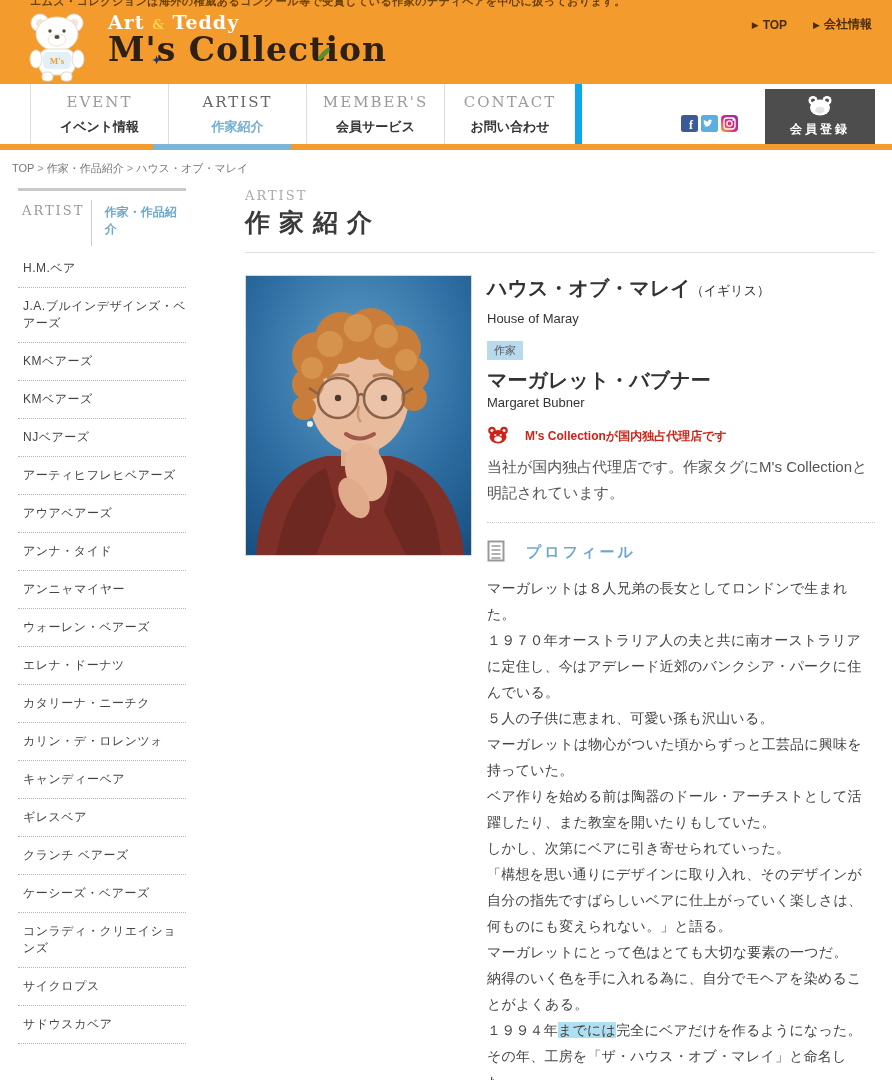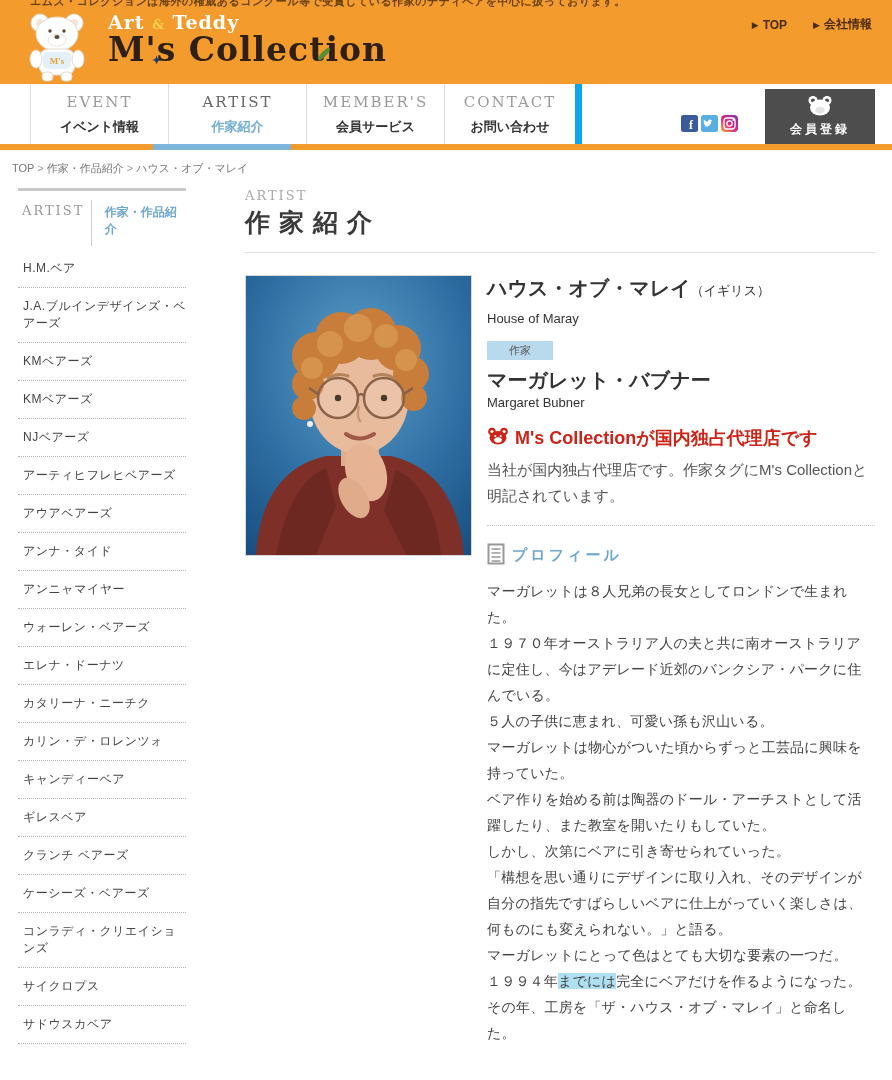--- a/index.html
+++ b/index.html
@@ -62,27 +62,27 @@
   .page-title{font-size:25px;color:#3a3a3a;font-weight:600;letter-spacing:9px;margin-top:3px;
     font-family:"DejaVu Serif","Liberation Serif",serif}
   .title-hr{border:none;border-top:1px solid #ddd;margin-top:13px}
   .artist-row{display:flex;margin-top:22px;gap:15px}
   .photo{width:227px;height:281px;flex:none;border:1px solid #d8d8d8}
   .photo svg{display:block}
   .info-col{flex:1;min-width:0}
   .studio{font-size:20px;color:#333;font-weight:bold}
   .studio .country{font-size:13px;font-weight:normal}
   .studio-en{font-size:13px;margin-top:9px;color:#333}
-  .badge{display:inline-block;background:#b9d9ec;color:#555;font-size:11px;padding:2px 22px;margin-top:15px}
+  .badge{display:inline-block;background:#b9d9ec;color:#555;font-size:11px;padding:2px 7px;margin-top:15px}
   .artist-name{font-size:20px;color:#333;font-weight:bold;margin-top:7px}
   .artist-en{font-size:13px;margin-top:1px;color:#333}
-  .notice-head{display:flex;align-items:center;gap:6px;margin-top:16px;color:#cc2418;font-weight:bold;font-size:18px}
+  .notice-head{display:flex;align-items:center;gap:16px;margin-top:16px;color:#cc2418;font-weight:bold;font-size:12px}
   .notice-body{font-size:15px;color:#555;line-height:1.75;margin-top:7px}
   .dotted-hr{border:none;border-top:1px dotted #c8c8c8;margin:15px 0 0}
-  .sec-head{display:flex;align-items:center;gap:5px;color:#6fa8cc;font-weight:bold;font-size:15px;letter-spacing:3px;margin:17px 0 10px}
+  .sec-head{display:flex;align-items:center;gap:19px;color:#6fa8cc;font-weight:bold;font-size:15px;letter-spacing:3px;margin:17px 0 10px}
   .para{font-size:14px;line-height:26px;color:#444;letter-spacing:.2px}
   .hl{background:#aee0f2}
 </style>
 </head>
 <body>
 
 <header class="site-header">
   <div class="tagline">エムズ・コレクションは海外の権威あるコンクール等で受賞している作家のテディベアを中心に扱っております。</div>
   <div class="header-inner">
     <div class="logo">
@@ -328,20 +328,21 @@
 
         <div class="profile-text">
             <div class="para">マーガレットは８人兄弟の長女としてロンドンで生まれた。</div>
             <div class="para">１９７０年オーストラリア人の夫と共に南オーストラリアに定住し、今はアデレード近郊のバンクシア・パークに住んでいる。</div>
             <div class="para">５人の子供に恵まれ、可愛い孫も沢山いる。</div>
             <div class="para">マーガレットは物心がついた頃からずっと工芸品に興味を持っていた。</div>
             <div class="para">ベア作りを始める前は陶器のドール・アーチストとして活躍したり、また教室を開いたりもしていた。</div>
             <div class="para">しかし、次第にベアに引き寄せられていった。</div>
             <div class="para">「構想を思い通りにデザインに取り入れ、そのデザインが自分の指先ですばらしいベアに仕上がっていく楽しさは、何ものにも変えられない。」と語る。</div>
             <div class="para">マーガレットにとって色はとても大切な要素の一つだ。</div>
+            <div class="para">納得のいく色を手に入れる為に、自分でモヘアを染めることがよくある。</div>
             <div class="para"><span>１９９４年</span><span class="hl">までには</span><span>完全にベアだけを作るようになった。</span></div>
             <div class="para">その年、工房を「ザ・ハウス・オブ・マレイ」と命名した。</div>
           </div>
 
         
 
         
         
       </div>
     </div>

